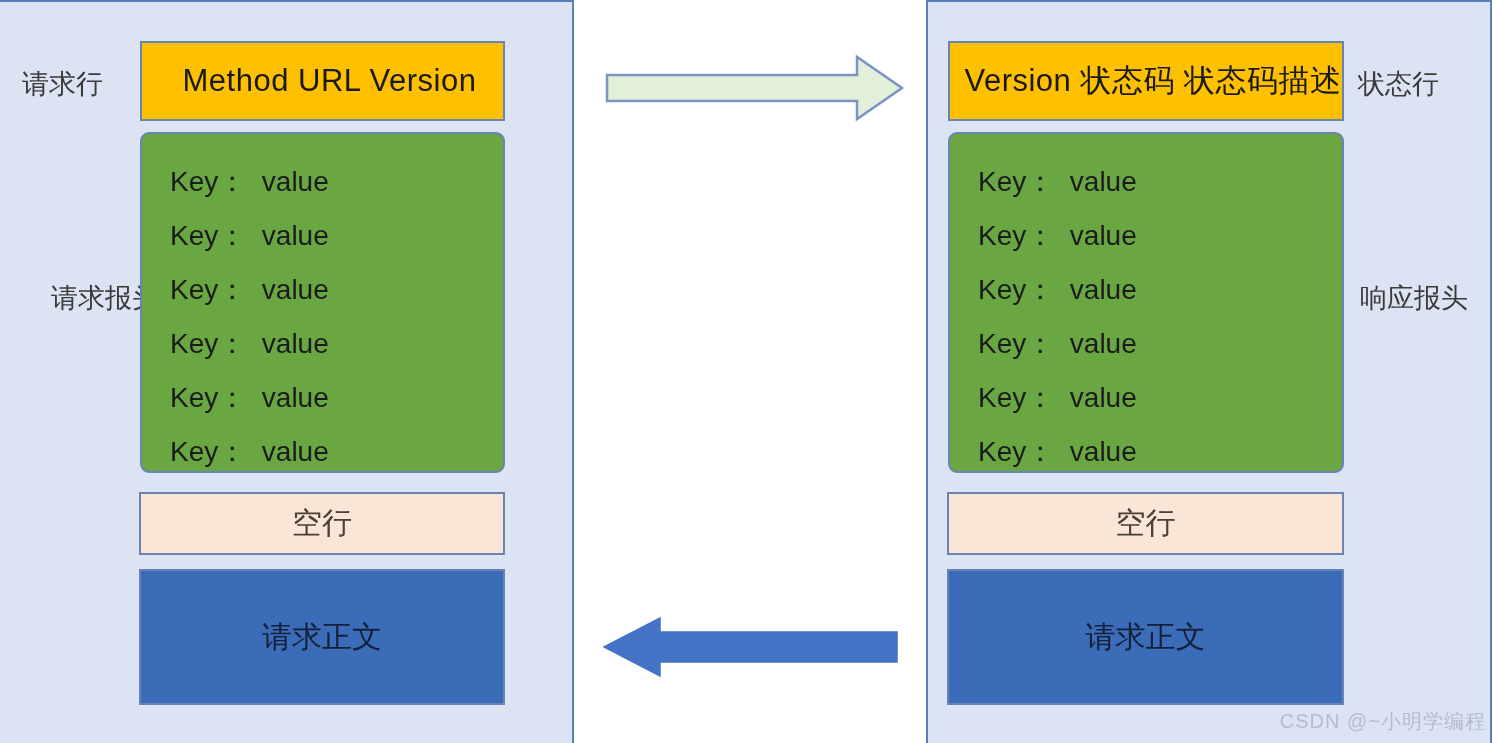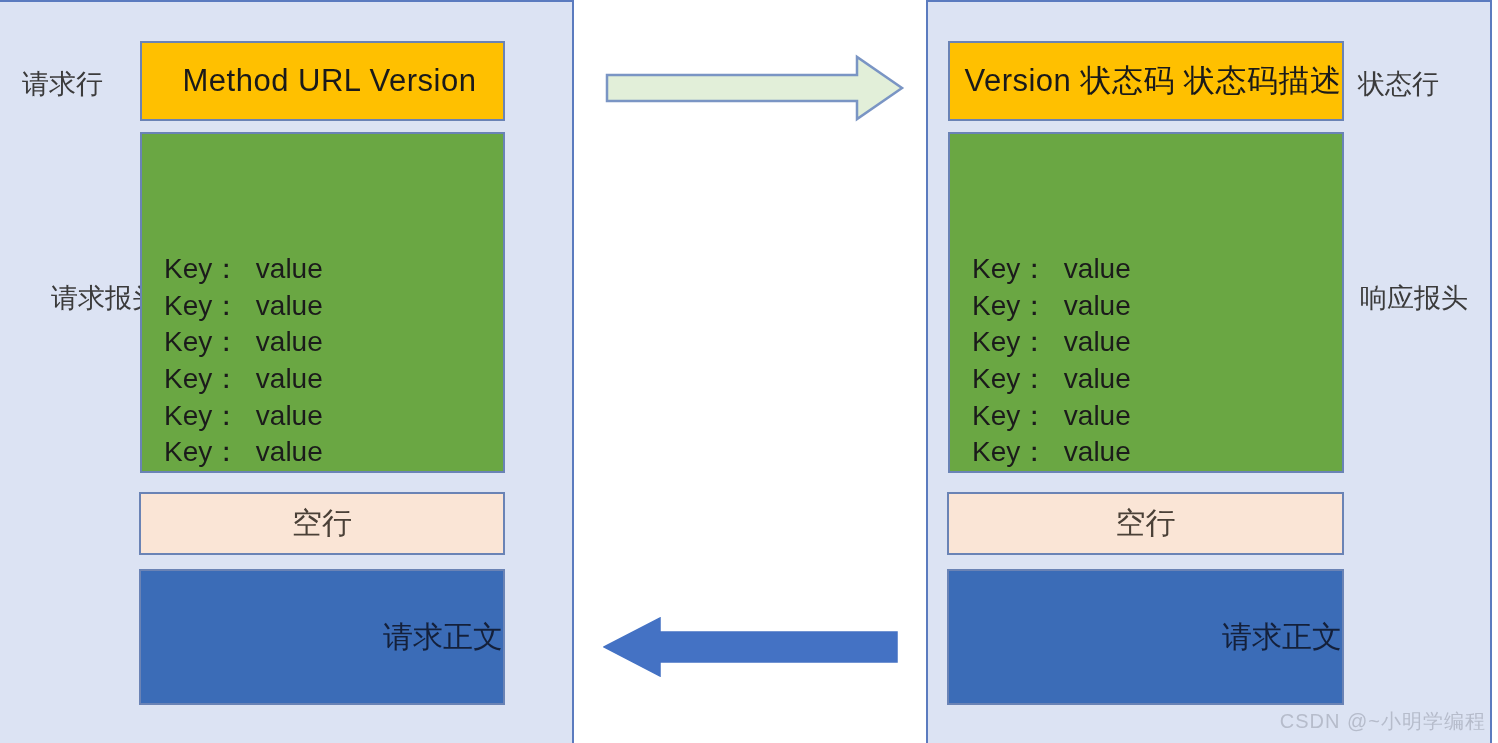--- a/index.html
+++ b/index.html
@@ -59,42 +59,43 @@
     font-size: 31px;
     letter-spacing: 0.5px;
   }
   .box-startline.center-ish {
     padding-left: 14px;
   }
 
   .box-headers {
     background: #6aa743;
     align-items: flex-start;
-    justify-content: flex-end;
+    justify-content: space-between;
     flex-direction: column;
-    padding: 30px 0 0 22px;
+    padding: 30px 0 0 28px;
+    border-radius: 9px;
   }
   .hdr-row {
     font-size: 28px;
     color: #1b1b1b;
     line-height: 1.31;
     white-space: pre;
     letter-spacing: 0px;
   }
 
   .box-blank {
     background: #fae5d6;
     justify-content: center;
     color: #4a4037;
     font-size: 30px;
   }
 
   .box-body {
     background: #3b6cb7;
-    justify-content: flex-end;
+    justify-content: center;
     color: #14203a;
     font-size: 30px;
   }
 
   
   .side-label {
     position: absolute;
     font-size: 27px;
     color: #3b3b3b;
     white-space: nowrap;

